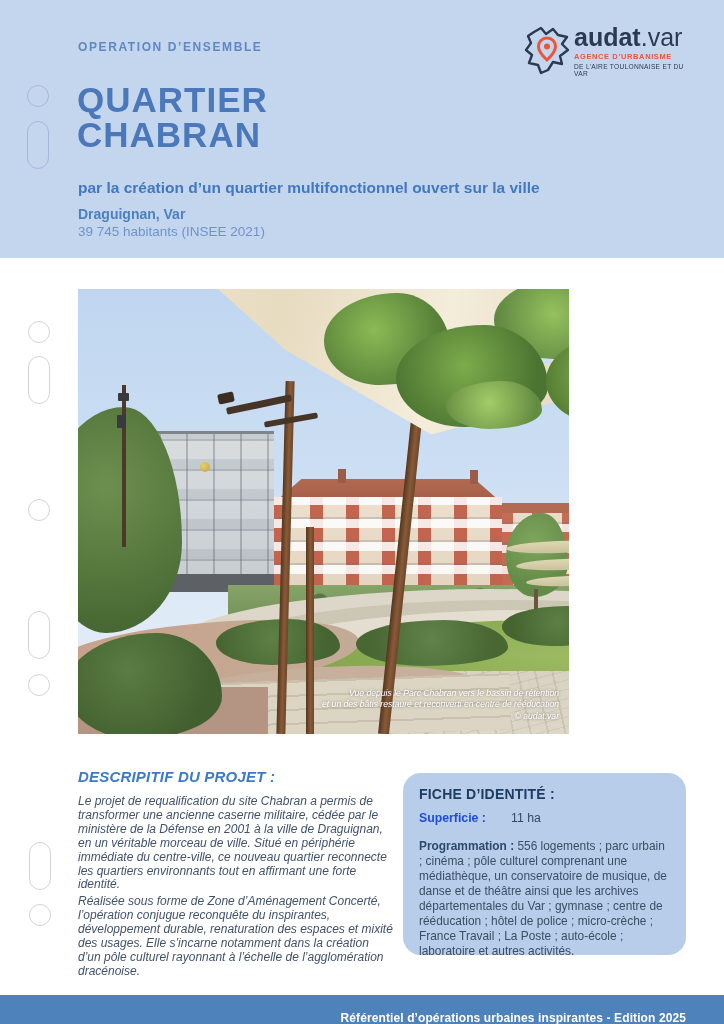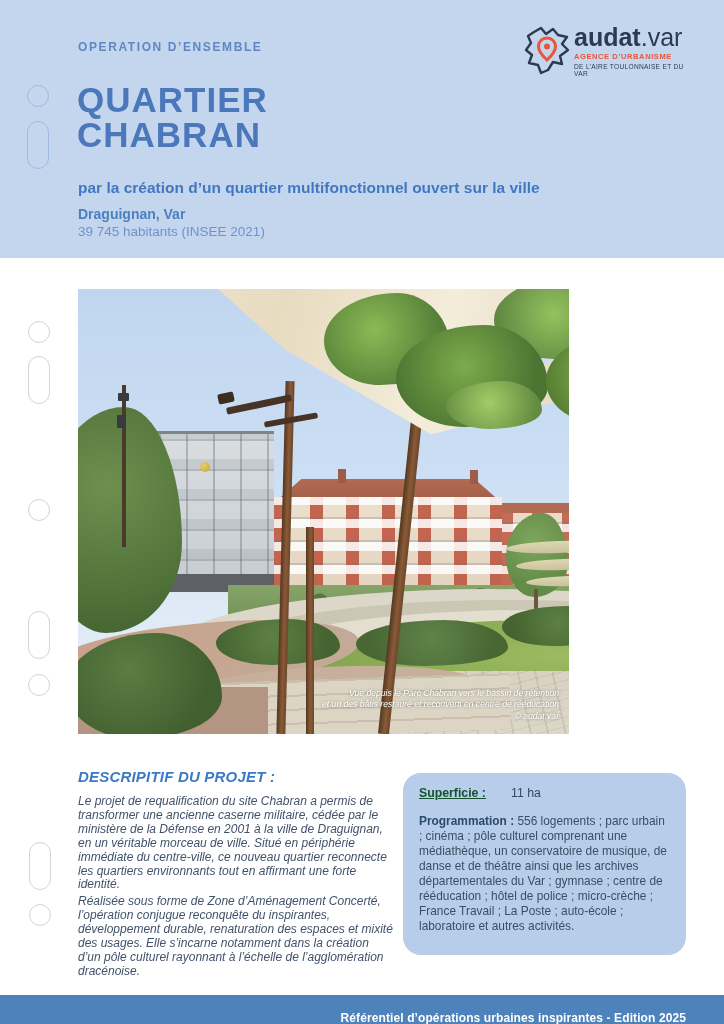--- a/index.html
+++ b/index.html
@@ -141,21 +141,21 @@
 
   
   .descriptif { position:absolute; left:78px; top:768px; width:315px;font-style:italic; }
   .descriptif h2 { font-size:15px; font-weight:800; color:#3a7ac6; letter-spacing:0.2px; margin-bottom:10px; }
   .descriptif p { font-size:12px; line-height:13.9px; color:#41526b; margin-bottom:3px; }
 
   .fiche { position:absolute; left:403px; top:773px; width:283px; height:182px; background:#b7cde9;
       border-radius:18px; padding:13px 16px 12px 16px; }
   .fiche h3 { font-size:14px; font-weight:800; color:#1d3d63; letter-spacing:0.2px; margin-bottom:9px; }
   .fiche .row { display:flex; font-size:12.3px; margin-bottom:14px; }
-  .fiche .row .lbl { font-weight:700; color:#14532d; width:92px;text-decoration:underline; }
+  .fiche .row .lbl { font-weight:700; color:#1d4ed8; width:92px; }
   .fiche .row .val { color:#35495e; }
   .fiche .prog { font-size:11.9px; line-height:15px; color:#3b4e64; }
   .fiche .prog .lbl { font-weight:700; color:#2c4a6b;text-align:right; }
 
   .footer { position:absolute; left:0; top:995px; width:724px; height:45px; background:#4d82bb;
       display:flex; align-items:center; justify-content:flex-end; padding-right:38px; }
   .footer span { color:#ffffff; font-size:12px; font-weight:700; letter-spacing:0.1px; }
 </style>
 </head>
 <body>
@@ -277,20 +277,21 @@
     </figcaption>
   </figure>
 
   <section class="descriptif">
     <h2>DESCRIPITIF DU PROJET :</h2>
     <p>Le projet de requalification du site Chabran a permis de transformer une ancienne caserne militaire, cédée par le ministère de la Défense en 2001 à la ville de Draguignan, en un véritable morceau de ville. Situé en périphérie immédiate du centre-ville, ce nouveau quartier reconnecte les quartiers environnants tout en affirmant une forte identité.</p>
     <p>Réalisée sous forme de Zone d’Aménagement Concerté, l’opération conjugue reconquête du inspirantes, développement durable, renaturation des espaces et mixité des usages. Elle s’incarne notamment dans la création d’un pôle culturel rayonnant à l’échelle de l’agglomération dracénoise.</p>
   </section>
 
   <aside class="fiche">
+    <h3>FICHE D’IDENTITÉ :</h3>
     <div class="row">
       <span class="lbl">Superficie :</span>
       <span class="val">11 ha</span>
     </div>
     <p class="prog"><span class="lbl">Programmation :</span><span> 556 logements ; parc urbain ; cinéma ; pôle culturel comprenant une médiathèque, un conservatoire de musique, de danse et de théâtre ainsi que les archives départementales du Var ; gymnase ; centre de rééducation ; hôtel de police ; micro-crèche ; France Travail ; La Poste ; auto-école ; laboratoire et autres activités.</span></p>
   </aside>
 
   <footer class="footer">
     <span>Référentiel d’opérations urbaines inspirantes - Edition 2025</span>
   </footer>

